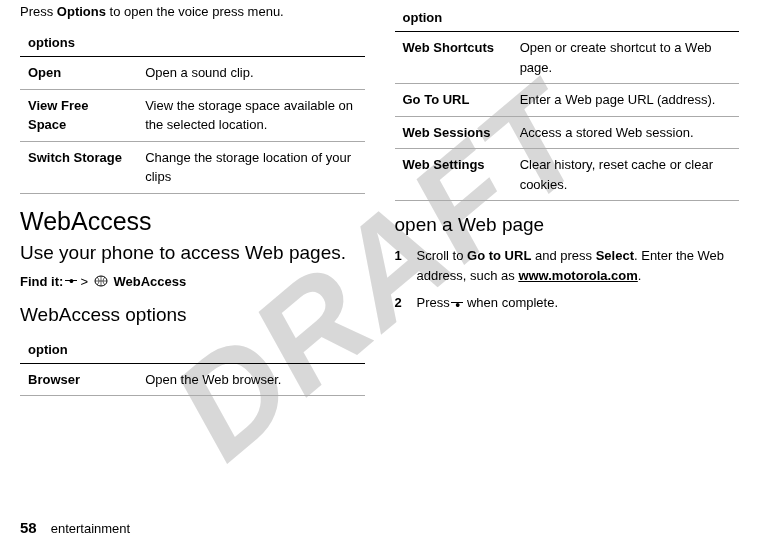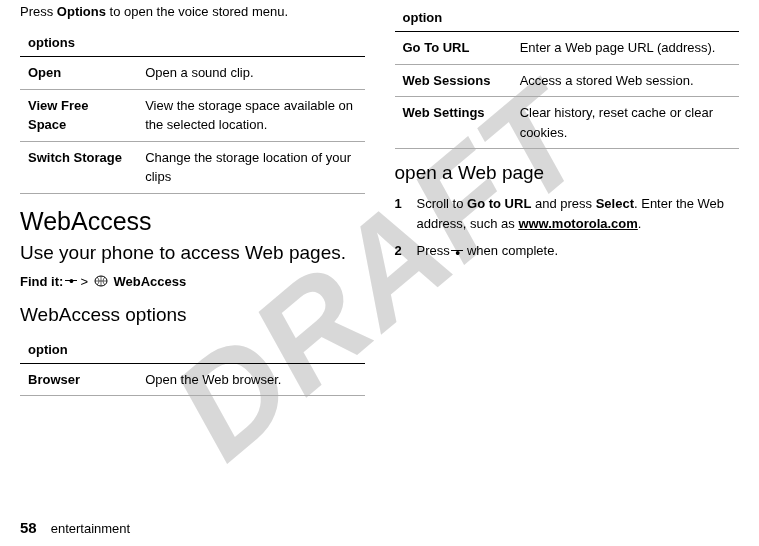--- a/index.html
+++ b/index.html
@@ -157,21 +157,21 @@
 </style>
 </head>
 <body>
 
 <div class="watermark">DRAFT</div>
 
 <div class="page">
 
   <div class="col">
     <p class="intro">
-      <span>Press </span><span class="bolded">Options</span><span> to open the voice stored menu.</span>
+      <span>Press </span><span class="bolded">Options</span><span> to open the voice press menu.</span>
     </p>
 
     <table>
       <tbody>
           <tr>
             <th colspan="2">options</th>
           </tr>
       <tr>
         <td class="left">Open</td>
         <td>Open a sound clip.</td>
@@ -214,20 +214,24 @@
     </tbody>
       </table>
   </div>
 
   <div class="col">
     <table>
       <tbody>
           <tr>
             <th colspan="2">option</th>
           </tr>
+      <tr>
+        <td class="left">Web Shortcuts</td>
+        <td>Open or create shortcut to a Web page.</td>
+      </tr>
       <tr>
         <td class="left">Go To URL</td>
         <td>Enter a Web page URL (address).</td>
       </tr>
       <tr>
         <td class="left">Web Sessions</td>
         <td>Access a stored Web session.</td>
       </tr>
       <tr>
         <td class="left">Web Settings</td>

